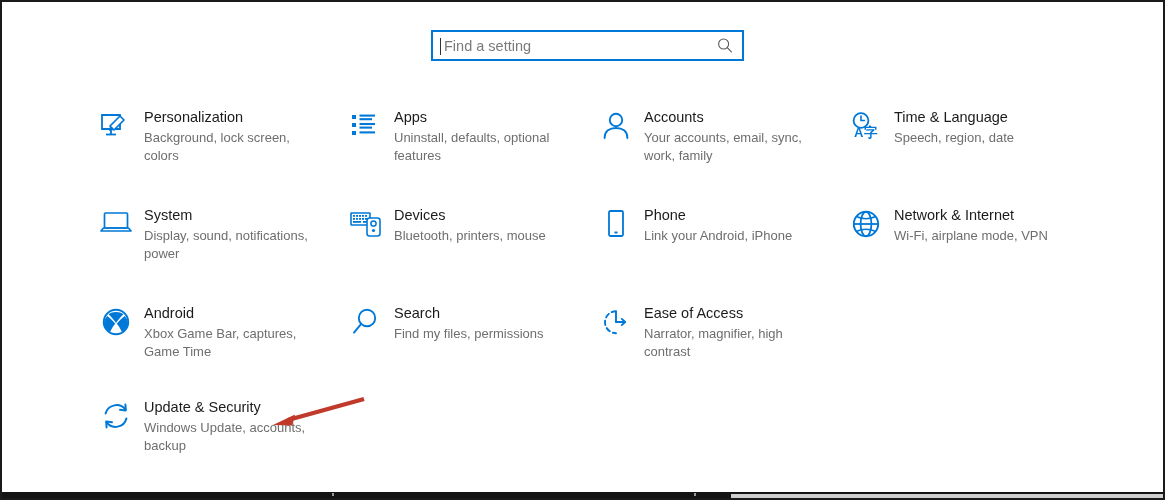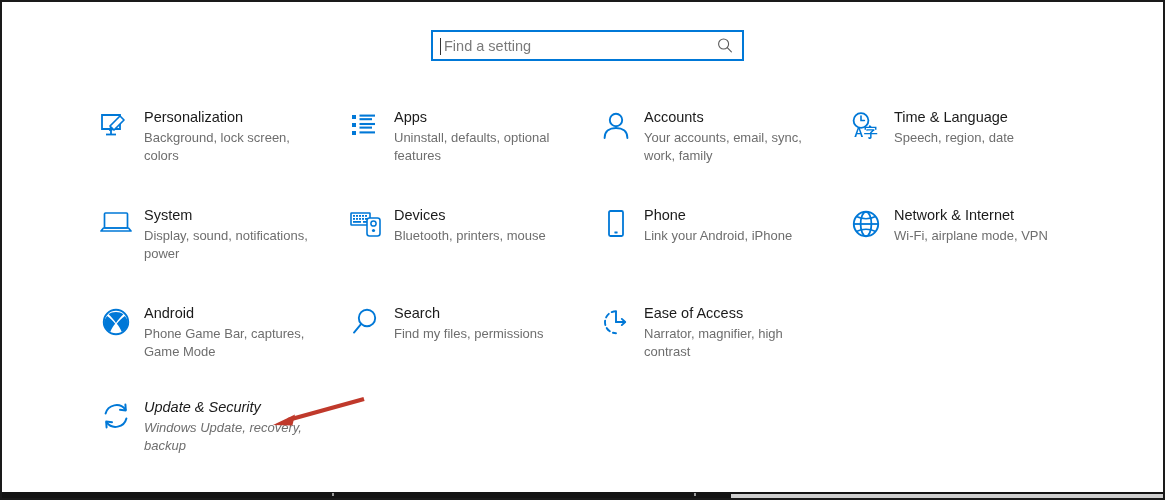--- a/index.html
+++ b/index.html
@@ -79,21 +79,21 @@
     left: 96px;
     top: 106px;
     width: 1040px;
   }
   .row {
     display: flex;
   }
   .row-1 { height: 98px; }
   .row-2 { height: 98px; }
   .row-3 { height: 94px; }
-  .row-4 { height: 90px; font-style: italic; }
+  .row-4 { height: 90px; }
 
   .tile {
     width: 250px;
     display: flex;
     align-items: flex-start;
     cursor: default;
   }
   .tile-icon {
     width: 46px;
     min-width: 46px;
@@ -329,21 +329,21 @@
         <div class="tile-icon">
           <svg width="36" height="30" viewBox="0 0 36 30">
             <circle cx="18" cy="15" r="12.2" fill="none" stroke="#0078d7" stroke-width="2"></circle>
             <path d="M10.6 7.3 C13.8 10.5 16 13.2 18 16 C20 13.2 22.2 10.5 25.4 7.3 C23.4 5.9 20.8 5 18 5 C15.2 5 12.6 5.9 10.6 7.3 Z" fill="#0078d7"></path>
             <path d="M9.1 8.9 C6.9 11.4 6 13.9 6.3 16.8 C6.9 21 9.6 23.9 12.2 25 C13.6 21.6 15.6 18.1 17.2 16.7 C15.2 14.2 12.3 11.1 9.1 8.9 Z" fill="#0078d7"></path>
             <path d="M26.9 8.9 C29.1 11.4 30 13.9 29.7 16.8 C29.1 21 26.4 23.9 23.8 25 C22.4 21.6 20.4 18.1 18.8 16.7 C20.8 14.2 23.7 11.1 26.9 8.9 Z" fill="#0078d7"></path>
           </svg>
         </div>
         <div class="tile-text">
           <div class="tile-title">Android</div>
-          <div class="tile-desc">Phone Game Bar, captures, Game Mode</div>
+          <div class="tile-desc">Xbox Game Bar, captures, Game Time</div>
         </div>
       </div>
 
       <div class="tile">
         <div class="tile-icon">
           <svg width="36" height="30" viewBox="0 0 36 30">
             <circle cx="19" cy="11" r="8.2" fill="none" stroke="#0078d7" stroke-width="1.9"></circle>
             <line x1="13.2" y1="16.8" x2="6" y2="25.6" stroke="#0078d7" stroke-width="1.9" stroke-linecap="round"></line>
           </svg>
         </div>
@@ -377,21 +377,21 @@
         <div class="tile-icon">
           <svg width="36" height="30" viewBox="0 0 36 30">
             <path d="M7.6 12.6 A11.2 11.2 0 0 1 27.4 8.6" fill="none" stroke="#0078d7" stroke-width="2" stroke-linecap="round"></path>
             <path d="M28.4 17.4 A11.2 11.2 0 0 1 8.6 21.4" fill="none" stroke="#0078d7" stroke-width="2" stroke-linecap="round"></path>
             <path d="M27.4 3.6 L27.8 9.4 L22 8.8" fill="none" stroke="#0078d7" stroke-width="2" stroke-linecap="round" stroke-linejoin="round"></path>
             <path d="M8.6 26.4 L8.2 20.6 L14 21.2" fill="none" stroke="#0078d7" stroke-width="2" stroke-linecap="round" stroke-linejoin="round"></path>
           </svg>
         </div>
         <div class="tile-text">
           <div class="tile-title">Update &amp; Security</div>
-          <div class="tile-desc">Windows Update, recovery, backup</div>
+          <div class="tile-desc">Windows Update, accounts, backup</div>
         </div>
       </div>
 
     </div>
 
   </div>
 
   <svg class="arrow-layer" viewBox="0 0 1165 500">
     <g>
       <path d="M362 397 L286 418" stroke="#c0392b" stroke-width="4.4" stroke-linecap="butt"></path>

